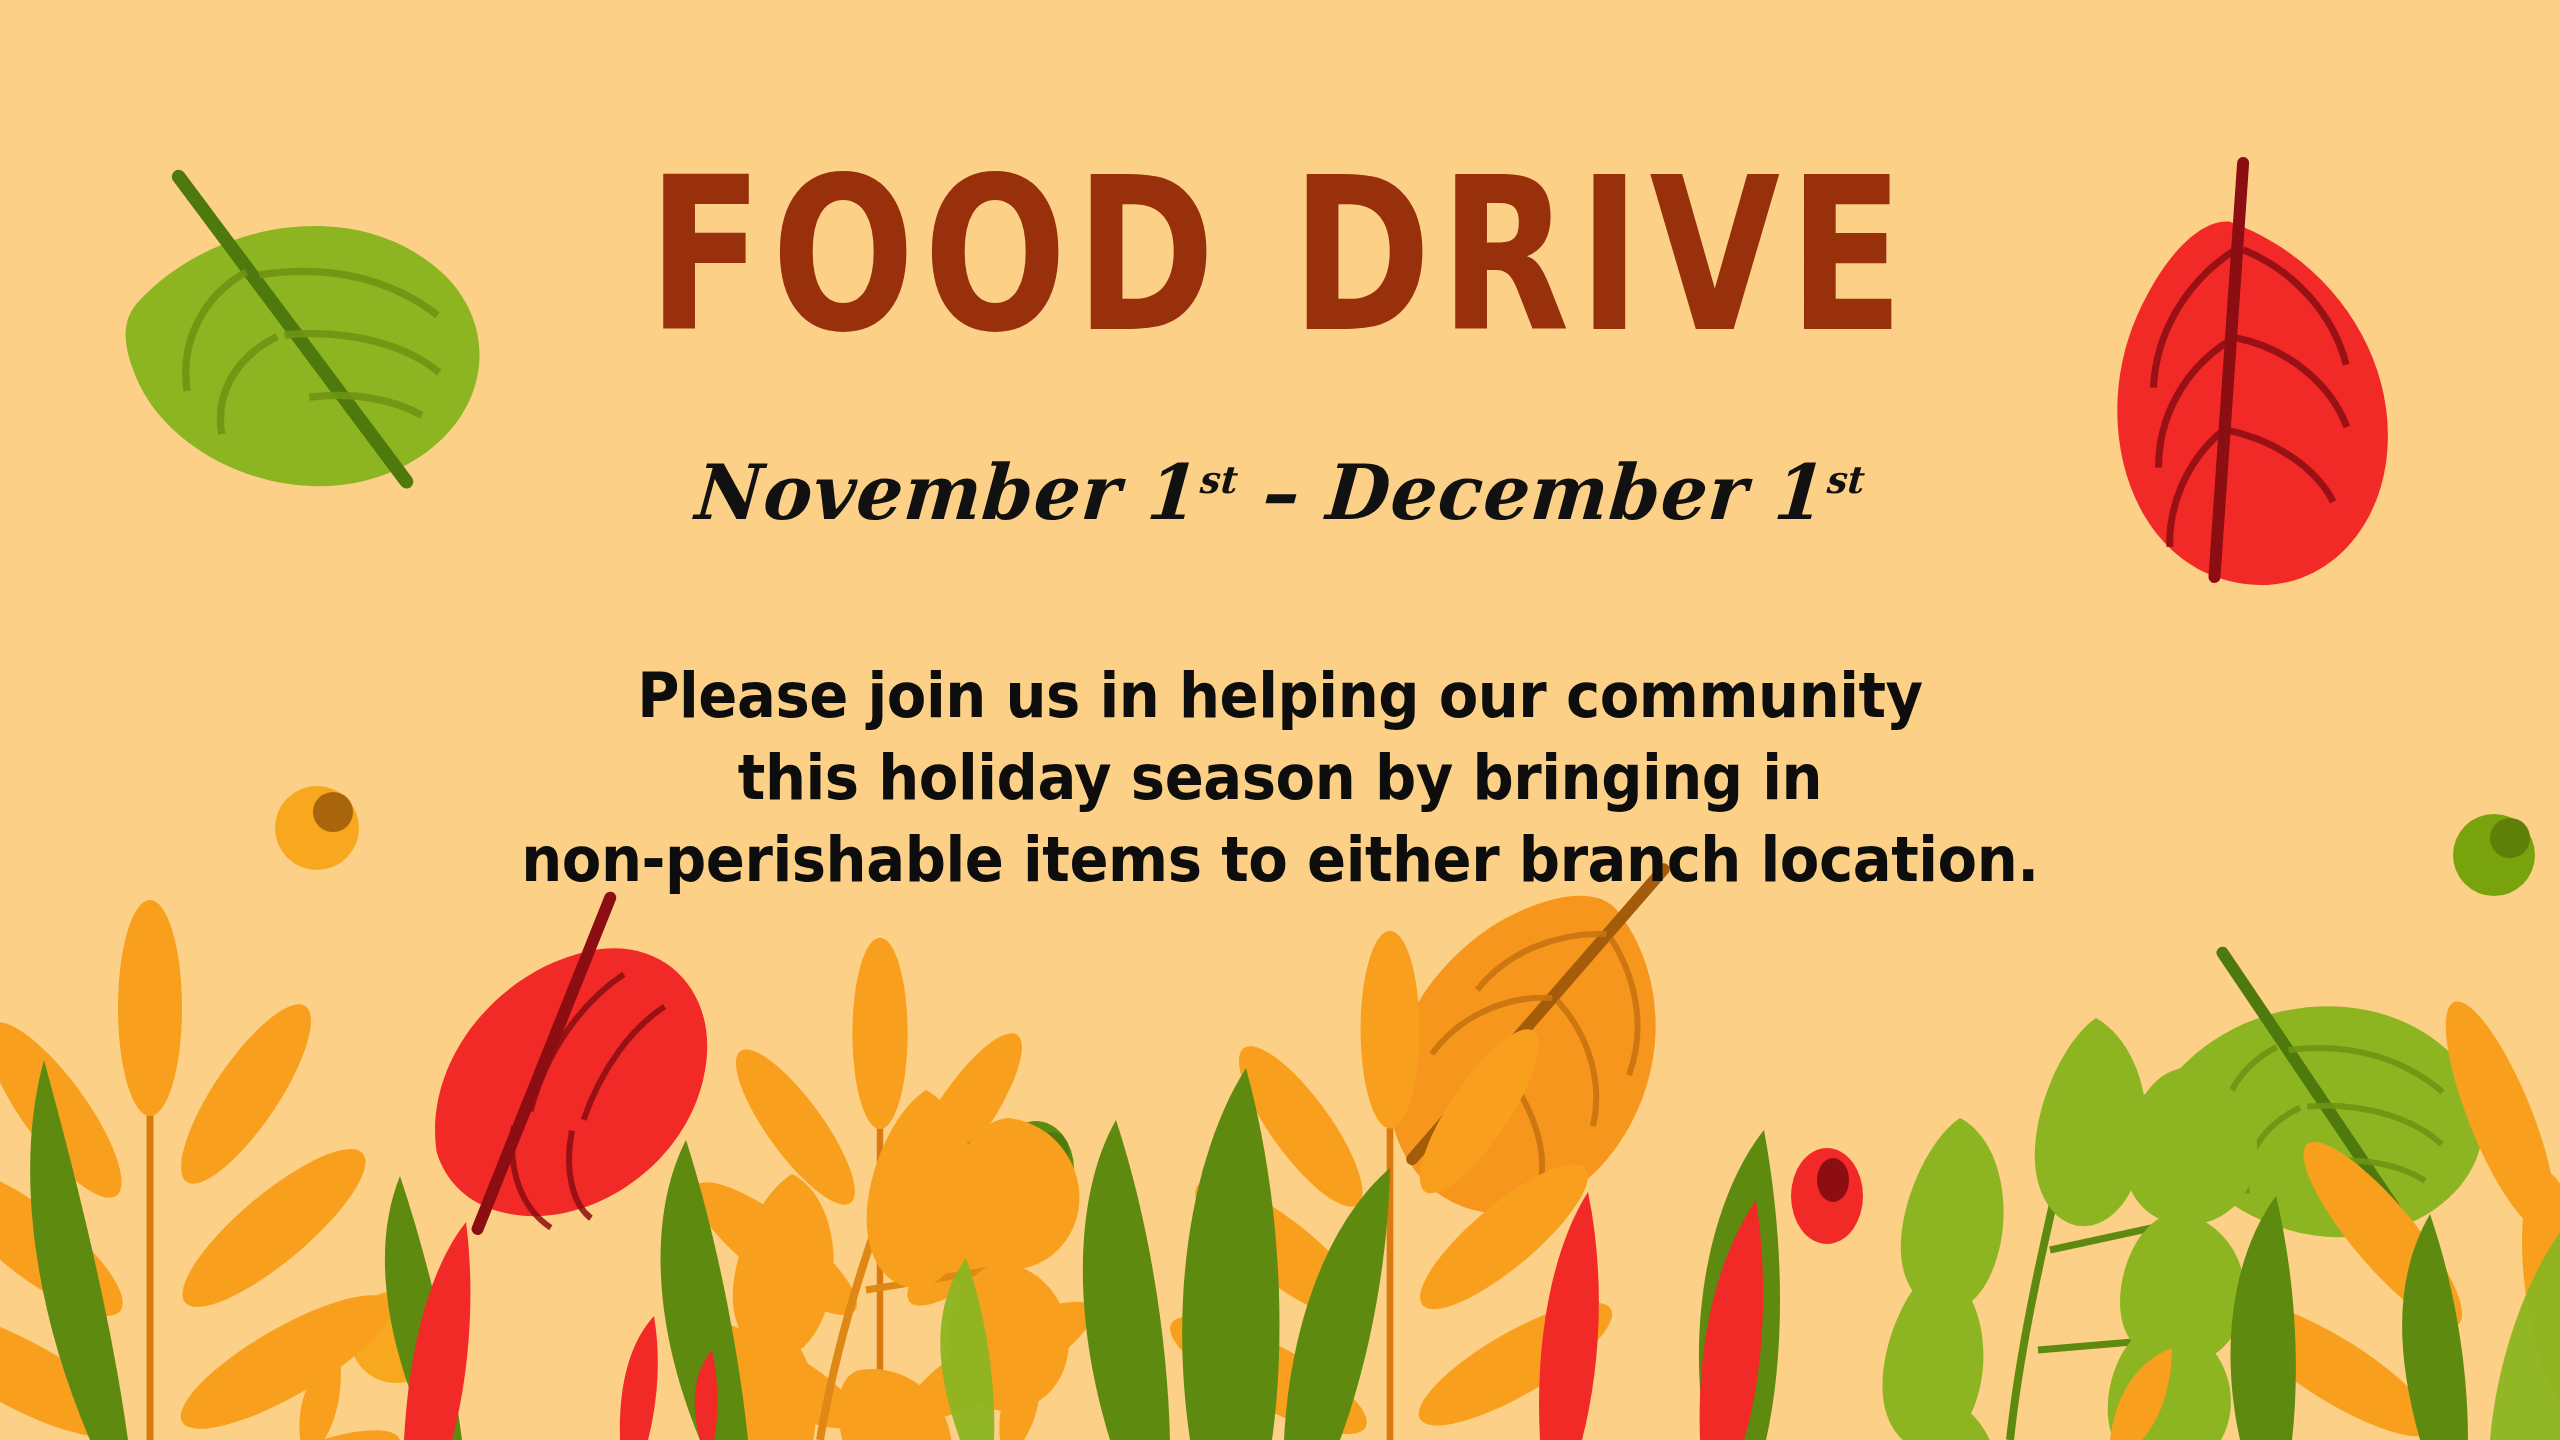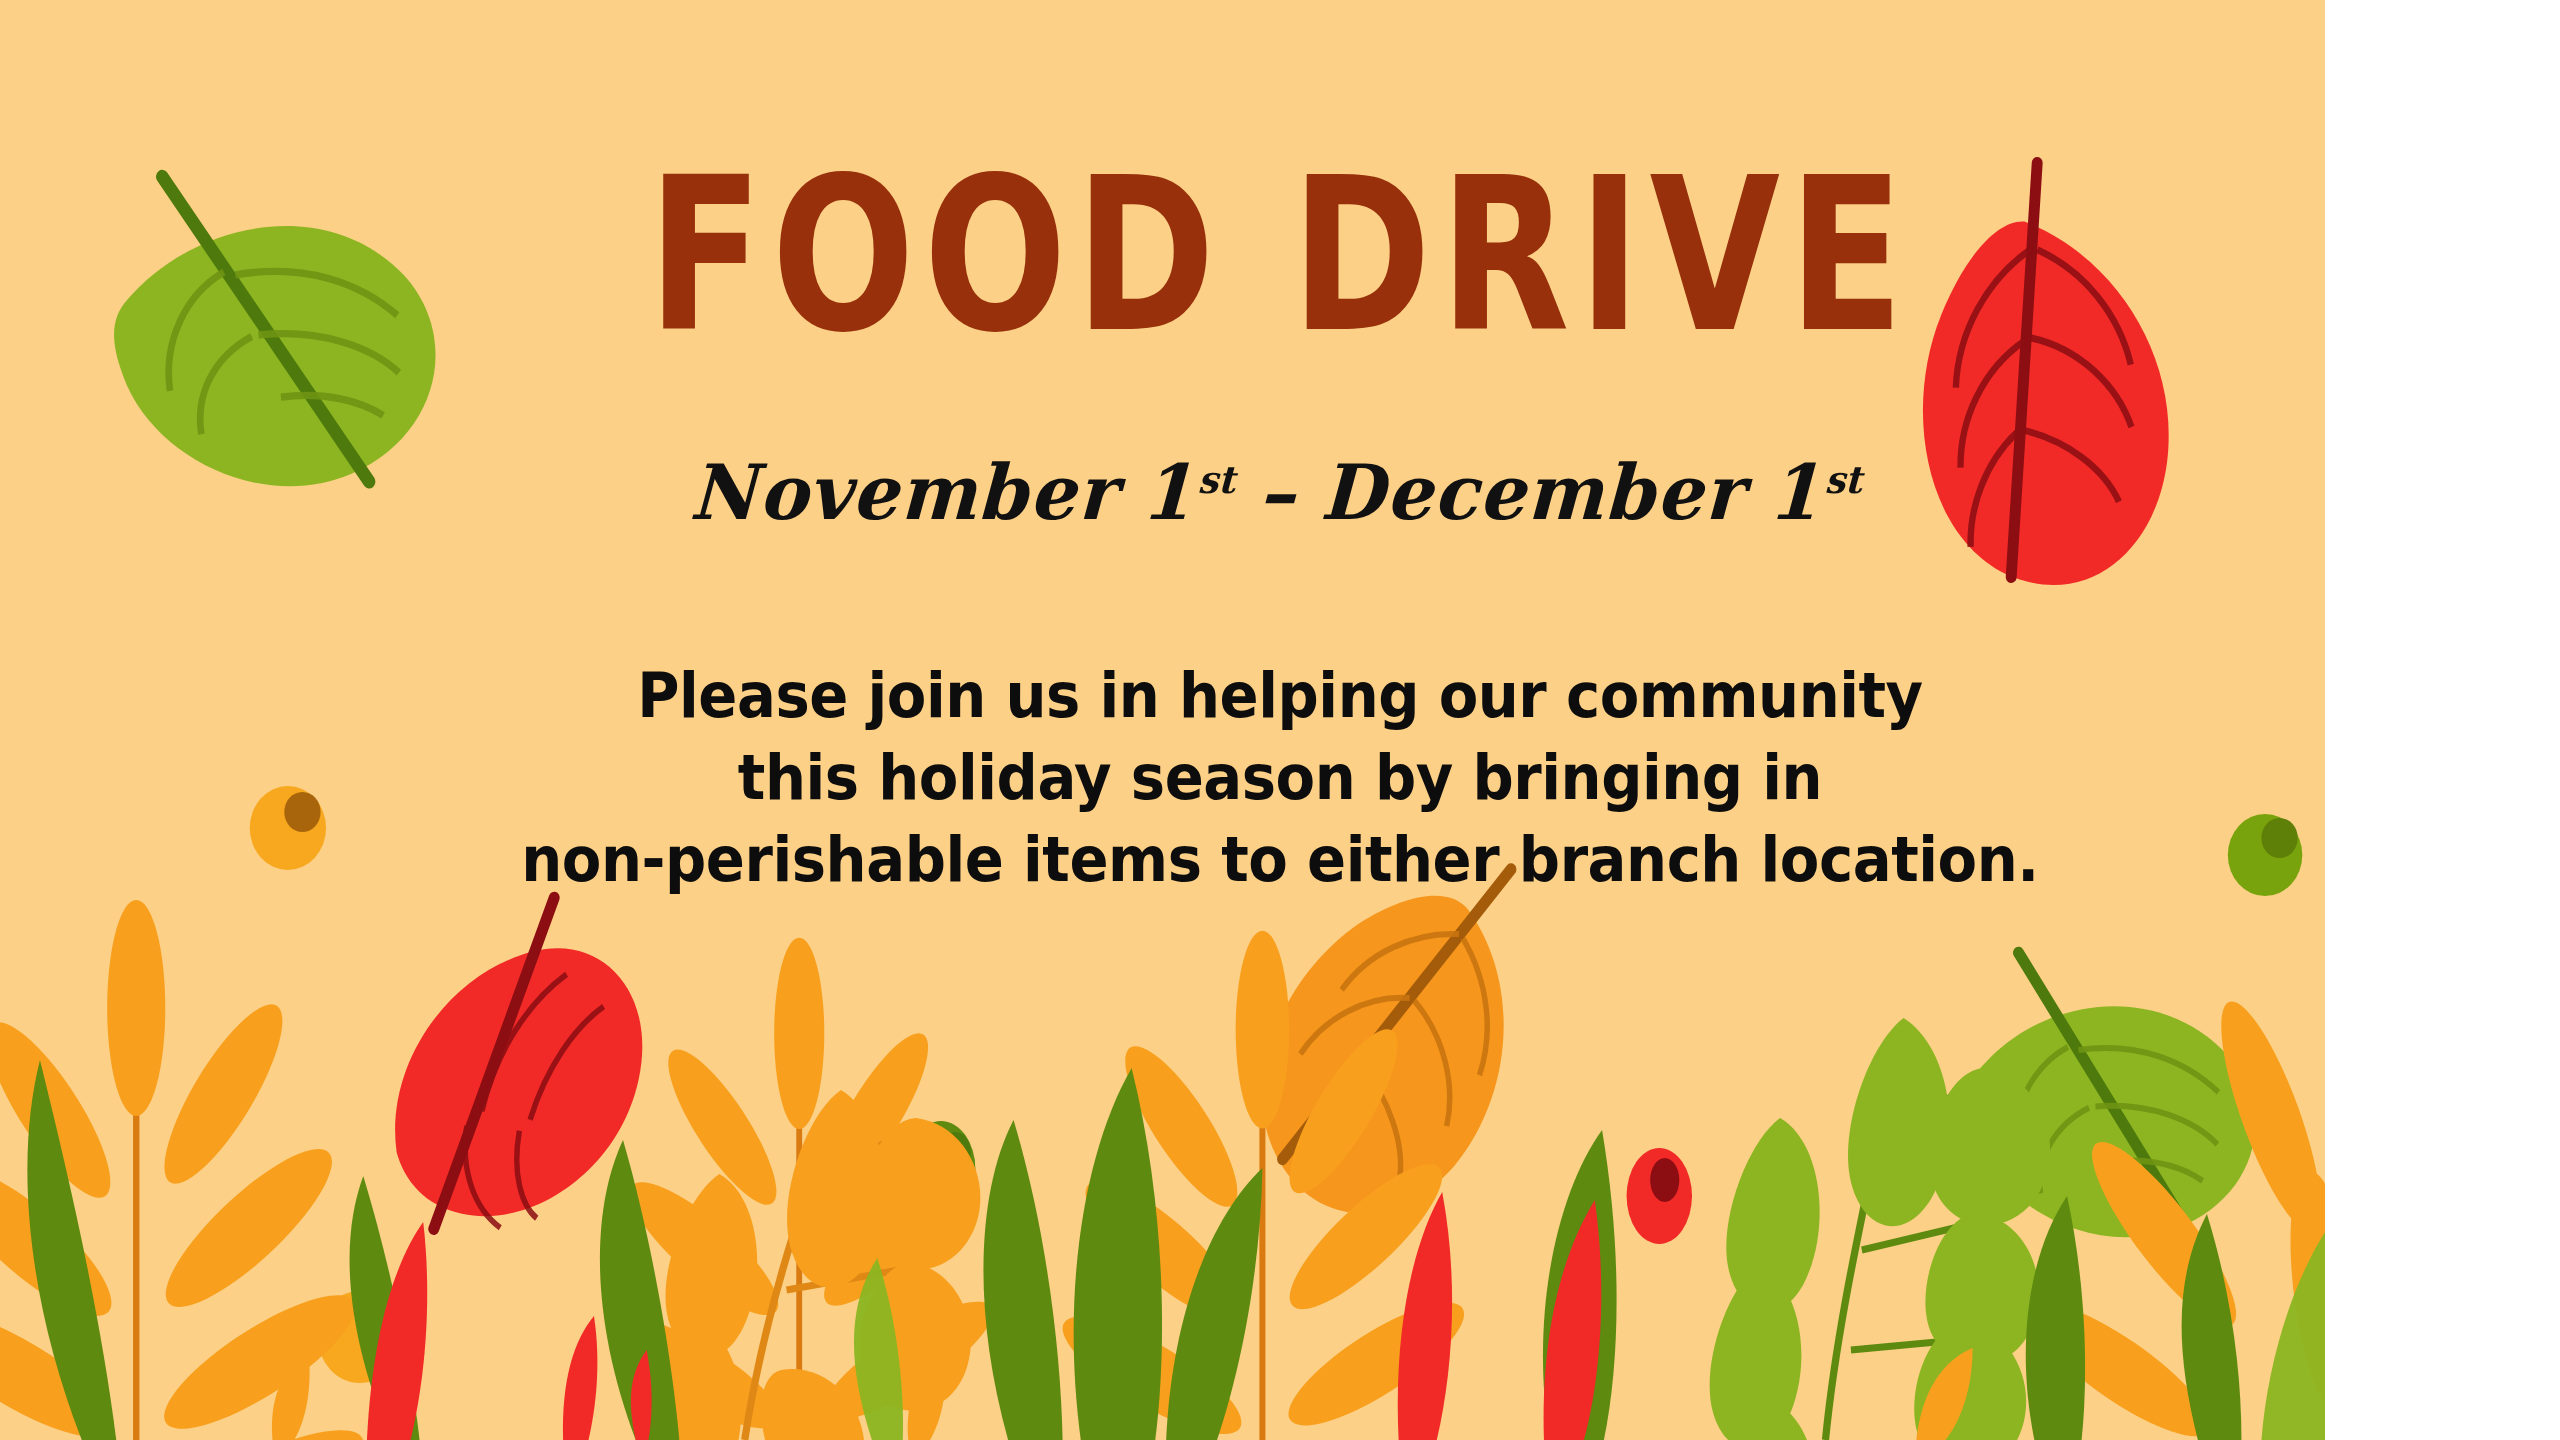--- a/index.html
+++ b/index.html
@@ -2,21 +2,21 @@
 <html><head>
 <meta charset="utf-8">
 <style>
   html, body {
     margin: 0;
     padding: 0;
     background: #ffffff;
   }
   #poster {
     position: relative;
-    width: 2325px;
+    width: 2560px;
     height: 1440px;
     overflow: hidden;
     background: #fcd086;
     font-family: "Liberation Sans", sans-serif;
   }
   .layer {
     position: absolute;
     inset: 0;
     width: 100%;
     height: 100%;

